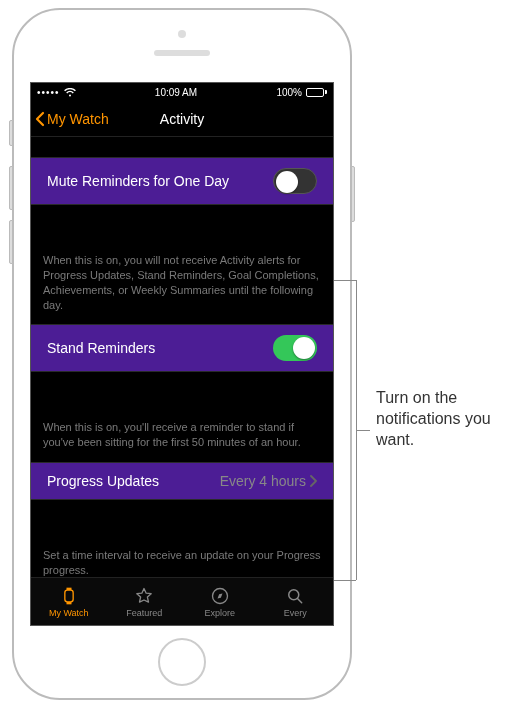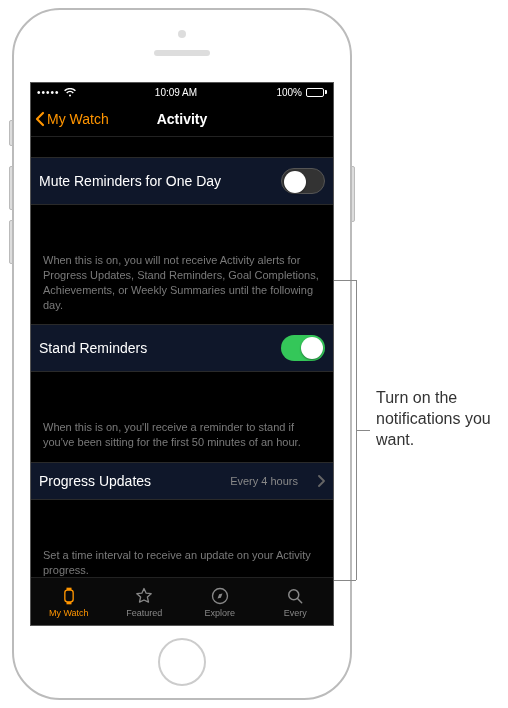--- a/index.html
+++ b/index.html
@@ -85,36 +85,36 @@
     color: #ff9500;
     font-size: 14px;
     padding-left: 4px;
     gap: 2px;
   }
   .nav-title {
     position: absolute;
     left: 0; right: 0;
     text-align: center;
     font-size: 14px;
-    font-weight: 700;
+    font-weight: 400;
     pointer-events: none;
   }
   .content { position: absolute; top: 54px; bottom: 48px; left: 0; right: 0; overflow: hidden; }
   .row {
     display: flex;
     justify-content: space-between;
     align-items: center;
-    padding: 10px 8px;
+    padding: 10px 16px;
     border-top: 1px solid #2a2a2a;
     border-bottom: 1px solid #2a2a2a;
-    background: #0f172a;
+    background: #4c1d95;
     font-size: 14px;
   }
   .row-label { color: #fff; }
-  .row-value { color: #888; font-size: 11px; display: flex; align-items: center; gap: 20px; }
+  .row-value { color: #888; font-size: 14px; display: flex; align-items: center; gap: 4px; }
   .footer-text {
     color: #7a7a7a;
     font-size: 11px;
     line-height: 1.35;
     padding: 6px 12px 12px 12px;
     margin-top: 42px;
   }
   .spacer-top { height: 20px; }
   .toggle {
     width: 44px; height: 26px;
@@ -239,21 +239,21 @@
 
       <div class="row">
         <span class="row-label">Progress Updates</span>
         <span class="row-value">
           <span>Every 4 hours</span>
           <svg class="chevron" width="7" height="12" viewBox="0 0 7 12">
               <path fill="none" stroke="#666" stroke-width="1.8" stroke-linecap="round" stroke-linejoin="round" d="M1 1l5 5-5 5"></path>
             </svg>
         </span>
       </div>
-      <div class="footer-text">Set a time interval to receive an update on your Activity progress.</div>
+      <div class="footer-text">Set a time interval to receive an update on your Progress progress.</div>
 
       <div class="row">
         <span class="row-label">Goal Completions</span>
         <div class="toggle on">
             <div class="knob"></div>
           </div>
       </div>
 
       <div class="row">
         <span class="row-label">Achievements</span>

